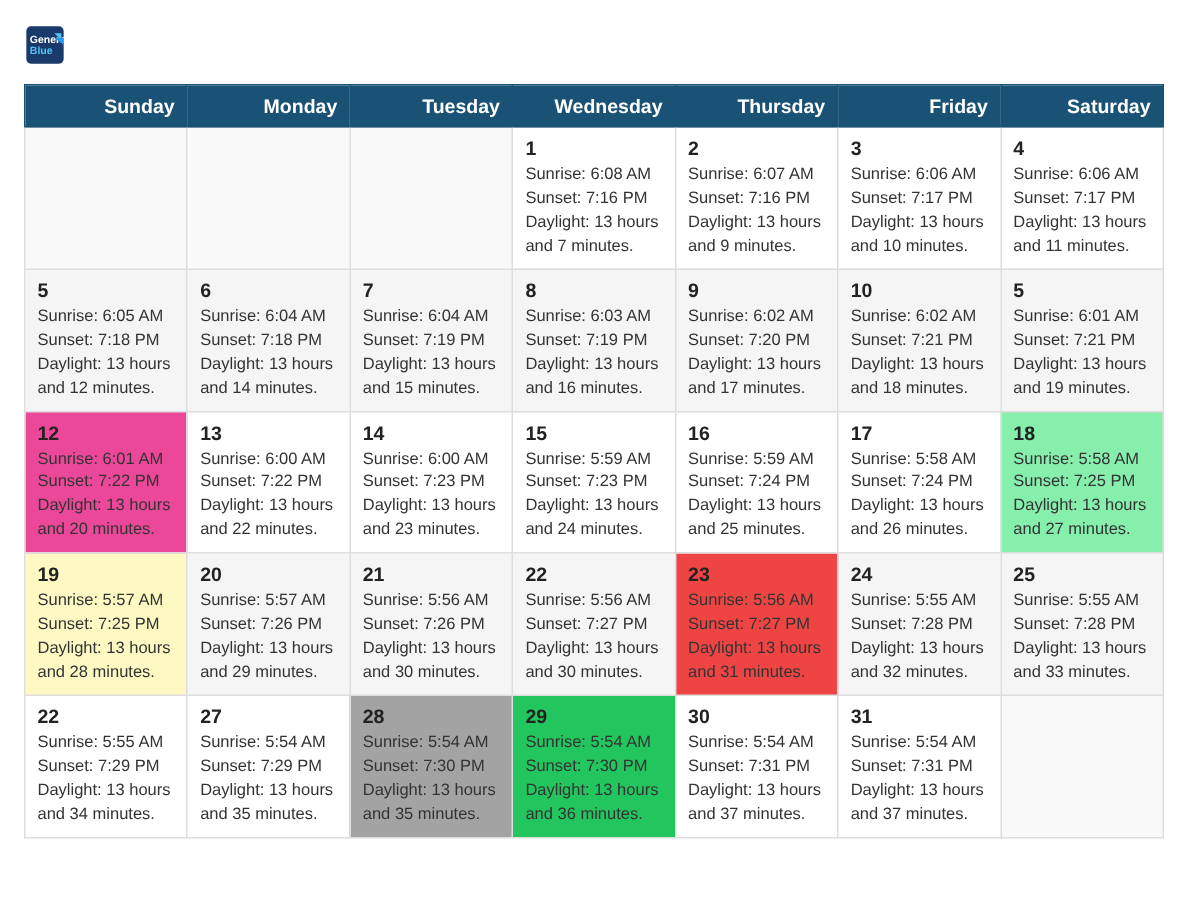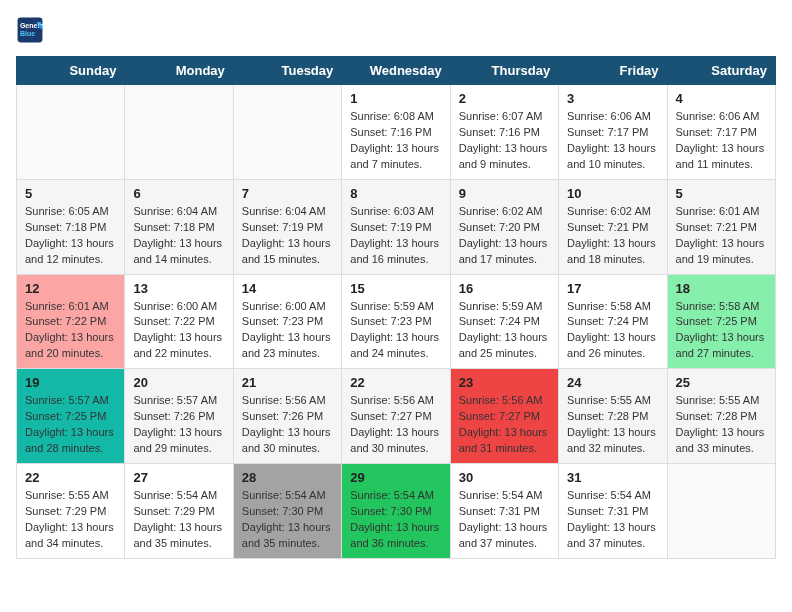--- a/index.html
+++ b/index.html
@@ -161,21 +161,21 @@
         <td style="background: rgb(245, 245, 245);">
           <span class="day-num">10</span>
           <div class="cell-info">Sunrise: 6:02 AM<br>Sunset: 7:21 PM<br>Daylight: 13 hours<br>and 18 minutes.</div>
         </td>
         <td style="background: rgb(245, 245, 245);">
           <span class="day-num">5</span>
           <div class="cell-info">Sunrise: 6:01 AM<br>Sunset: 7:21 PM<br>Daylight: 13 hours<br>and 19 minutes.</div>
         </td>
       </tr>
       <tr>
-        <td style="background: #fca5a5;">
+        <td style="background: #ec4899;">
           <span class="day-num">12</span>
           <div class="cell-info">Sunrise: 6:01 AM<br>Sunset: 7:22 PM<br>Daylight: 13 hours<br>and 20 minutes.</div>
         </td>
         <td style="background: rgb(255, 255, 255);">
           <span class="day-num">13</span>
           <div class="cell-info">Sunrise: 6:00 AM<br>Sunset: 7:22 PM<br>Daylight: 13 hours<br>and 22 minutes.</div>
         </td>
         <td style="background: rgb(255, 255, 255);">
           <span class="day-num">14</span>
           <div class="cell-info">Sunrise: 6:00 AM<br>Sunset: 7:23 PM<br>Daylight: 13 hours<br>and 23 minutes.</div>
@@ -191,21 +191,21 @@
         <td style="background: rgb(255, 255, 255);">
           <span class="day-num">17</span>
           <div class="cell-info">Sunrise: 5:58 AM<br>Sunset: 7:24 PM<br>Daylight: 13 hours<br>and 26 minutes.</div>
         </td>
         <td style="background: #86efac;">
           <span class="day-num">18</span>
           <div class="cell-info">Sunrise: 5:58 AM<br>Sunset: 7:25 PM<br>Daylight: 13 hours<br>and 27 minutes.</div>
         </td>
       </tr>
       <tr>
-        <td style="background: #14b8a6;">
+        <td style="background: #fef9c3;">
           <span class="day-num">19</span>
           <div class="cell-info">Sunrise: 5:57 AM<br>Sunset: 7:25 PM<br>Daylight: 13 hours<br>and 28 minutes.</div>
         </td>
         <td style="background: rgb(245, 245, 245);">
           <span class="day-num">20</span>
           <div class="cell-info">Sunrise: 5:57 AM<br>Sunset: 7:26 PM<br>Daylight: 13 hours<br>and 29 minutes.</div>
         </td>
         <td style="background: rgb(245, 245, 245);">
           <span class="day-num">21</span>
           <div class="cell-info">Sunrise: 5:56 AM<br>Sunset: 7:26 PM<br>Daylight: 13 hours<br>and 30 minutes.</div>

